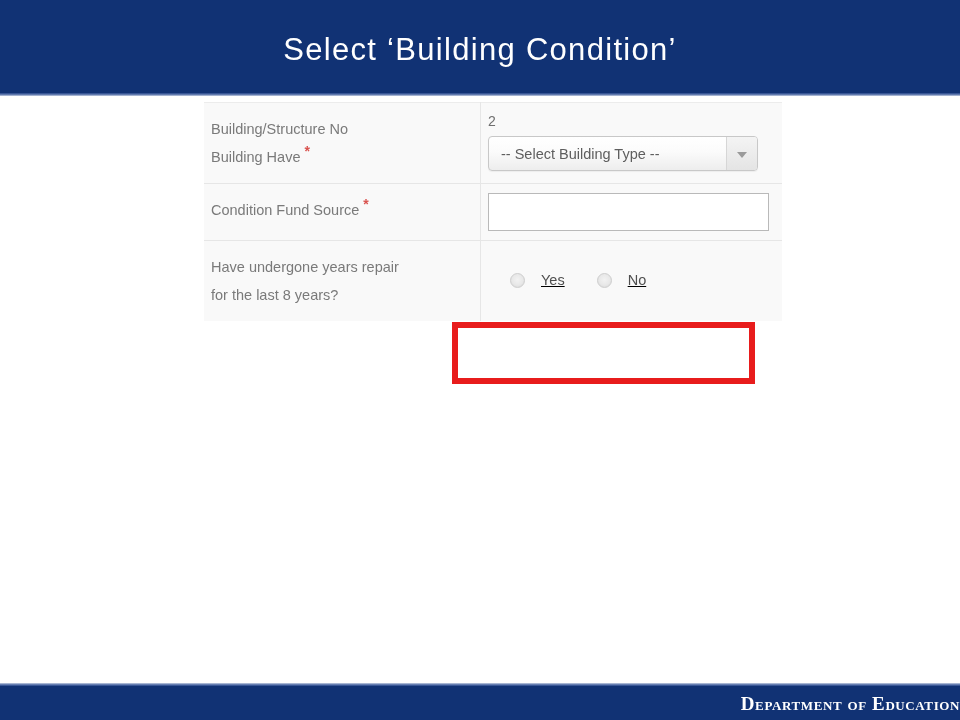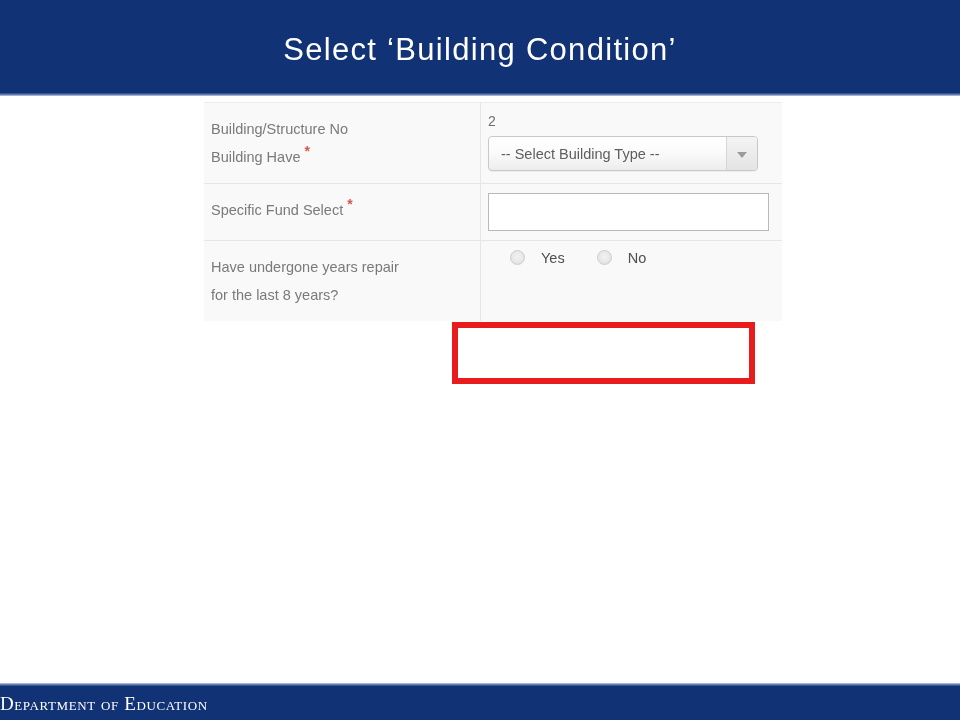--- a/index.html
+++ b/index.html
@@ -60,27 +60,28 @@
     top: 686px;
     width: 960px;
     height: 34px;
     background: #113274;
   }
   .footer-title {
     position: absolute;
     left: 0;
     top: 693px;
     width: 960px;
-    text-align: left;
+    text-align: right;
     color: #ffffff;
     font-family: "Liberation Serif", "DejaVu Serif", serif;
     font-size: 19px;
     font-variant: small-caps;
     letter-spacing: 0.6px;
     white-space: nowrap;
+    font-weight: bold;
   }
 
   
   .form-table {
     position: absolute;
     left: 204px;
     top: 102px;
     width: 549px;
     border-collapse: collapse;
     table-layout: fixed;
@@ -191,22 +192,24 @@
     padding: 0 8px;
     outline: none;
   }
   .text-input.short {
     height: 38px;
   }
 
   
   .radio-row {
     display: flex;
+    align-items: center;
     height: 60px;
     padding-left: 22px;
+    text-decoration: underline;
   }
   .radio-dot {
     width: 15px;
     height: 15px;
     border-radius: 50%;
     background: radial-gradient(circle at 50% 45%, #f2f2f2 0%, #e8e8e8 55%, #d2d2d2 100%);
     border: 1px solid #cfcfcf;
     box-sizing: border-box;
     flex: 0 0 auto;
   }
@@ -251,21 +254,21 @@
       <div class="select-box">
         <div class="select-text">-- Select Building Type --</div>
         <div class="select-arrow-btn"></div>
       </div>
     </td>
   </tr>
 
 
   <tr>
     <td class="label-cell">
-      <span>Specific Fund Select</span>
+      <span>Condition Fund Source</span>
       <span class="req">*</span>
     </td>
     <td class="field-cell">
       <input class="text-input short" type="text" value="" style="">
     </td>
   </tr>
 
 
 
   <tr class="last-row">

